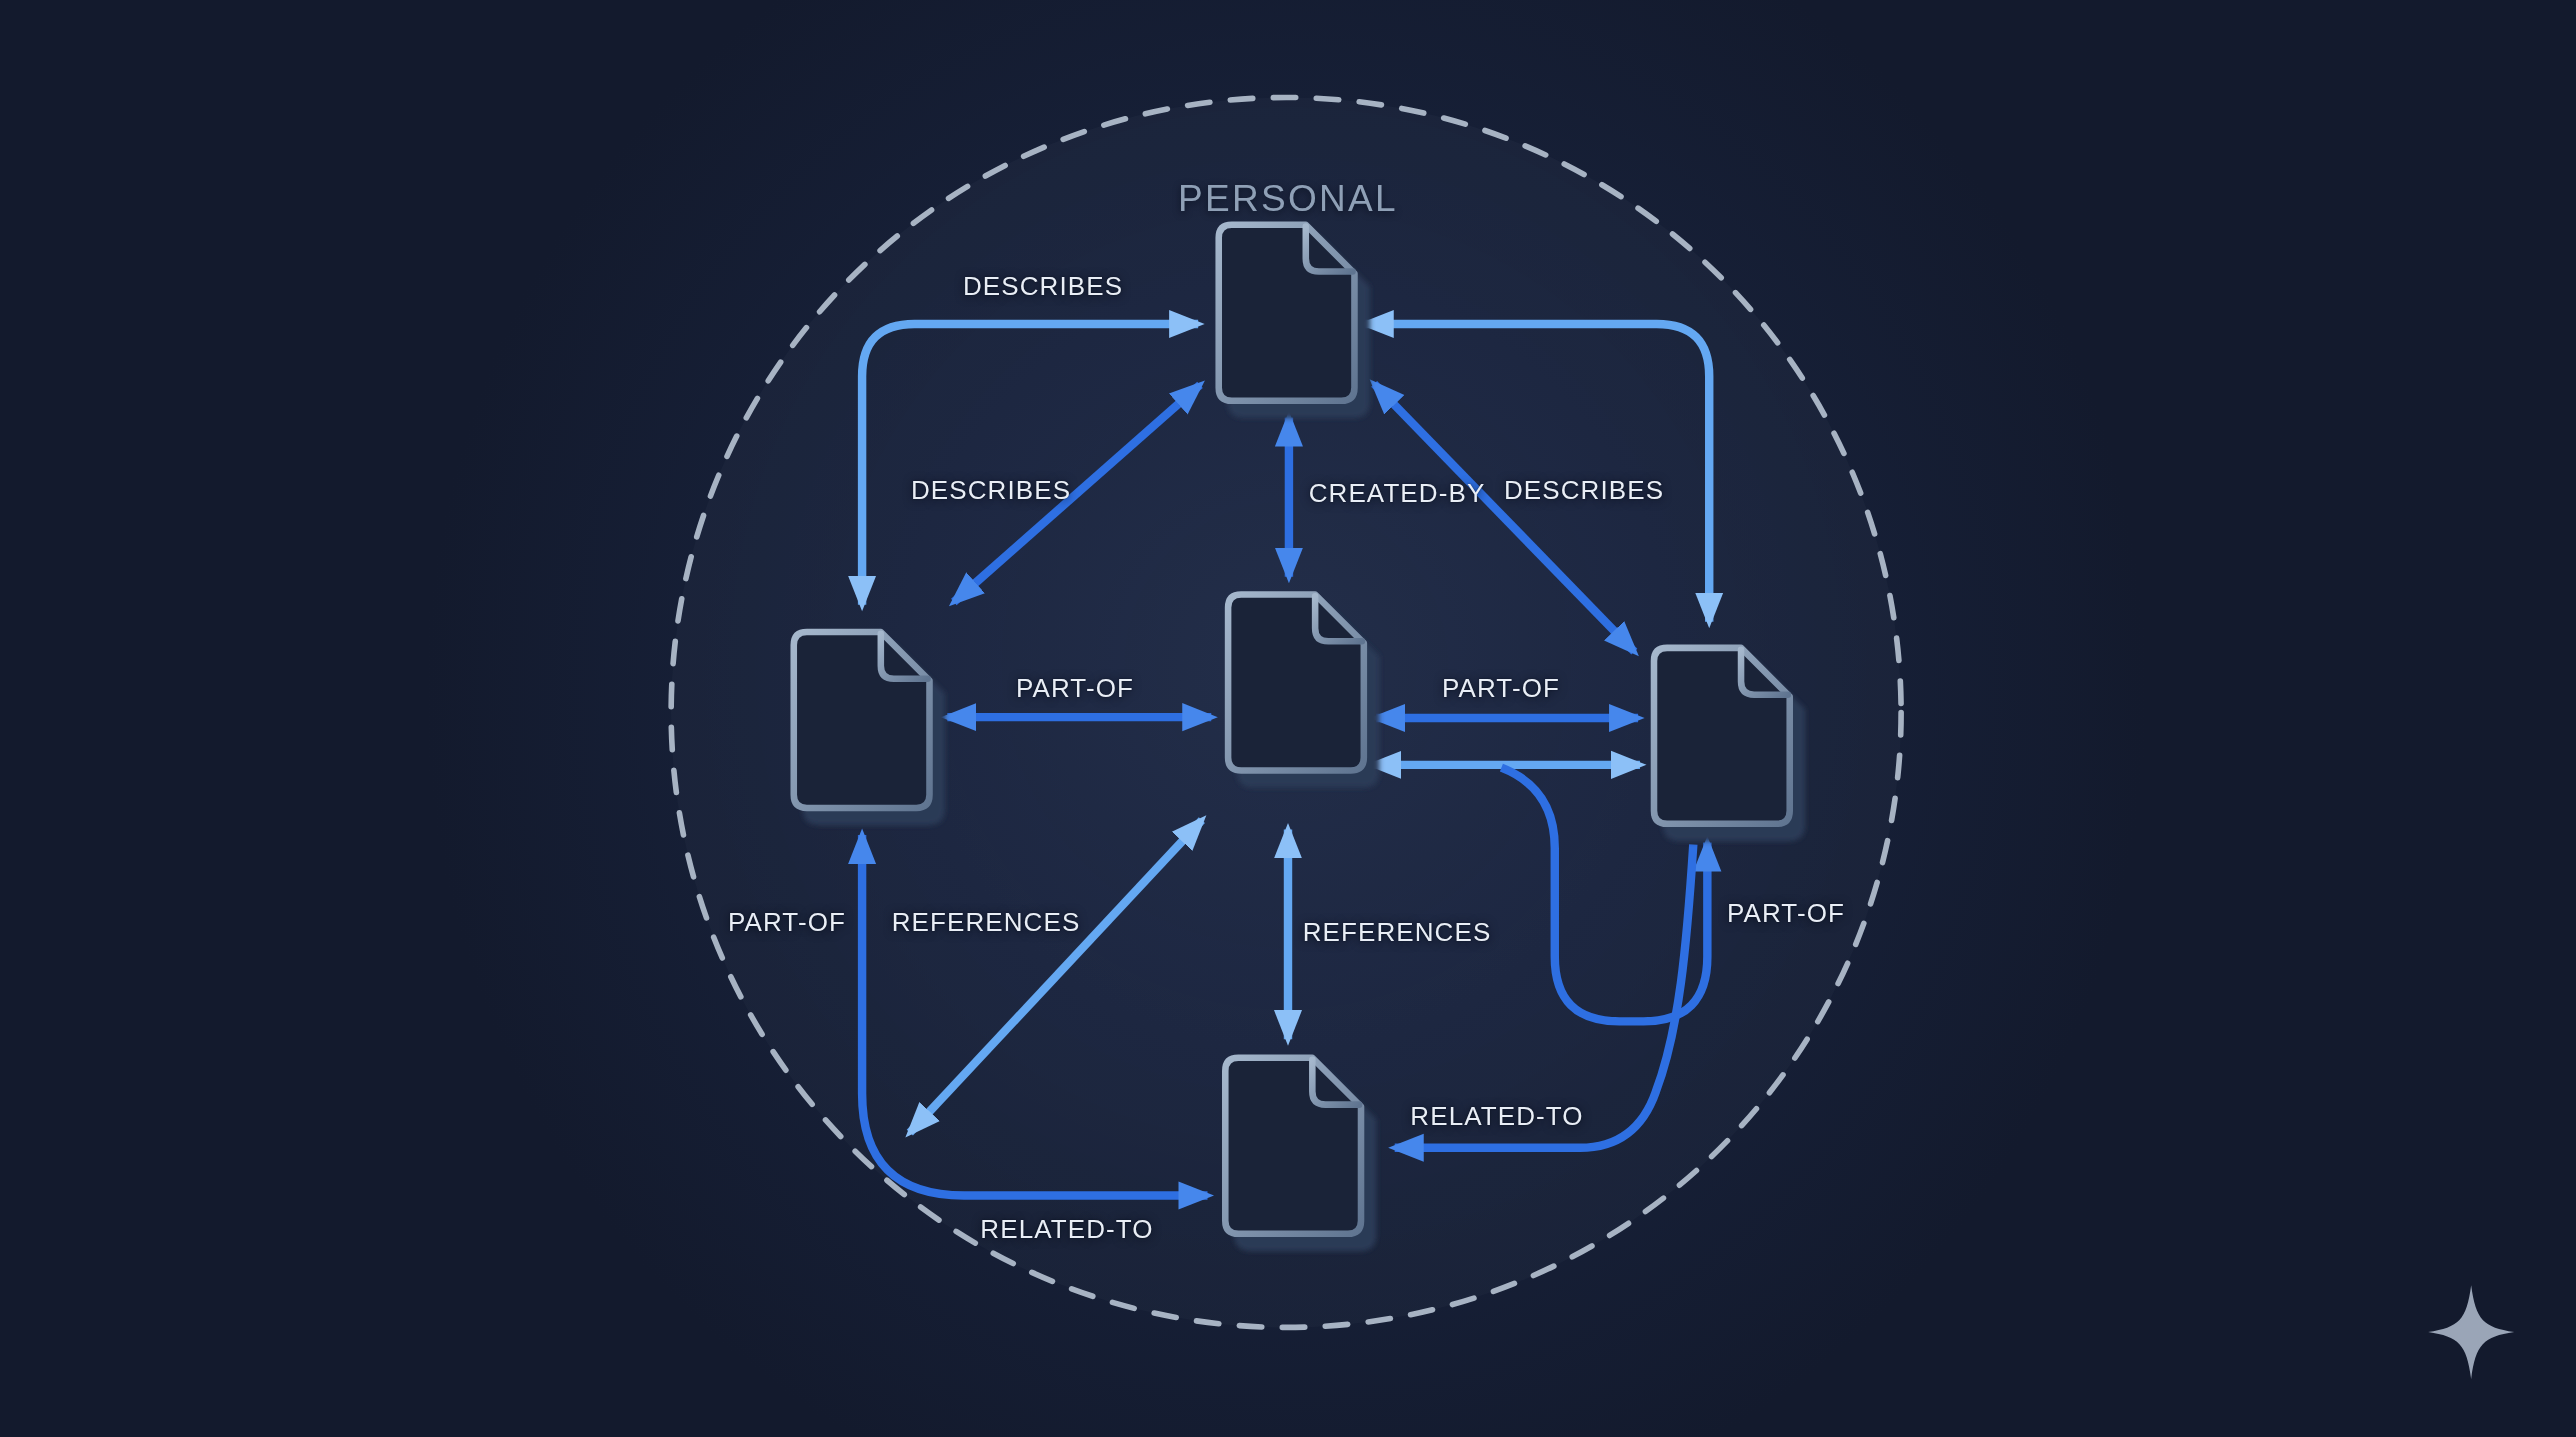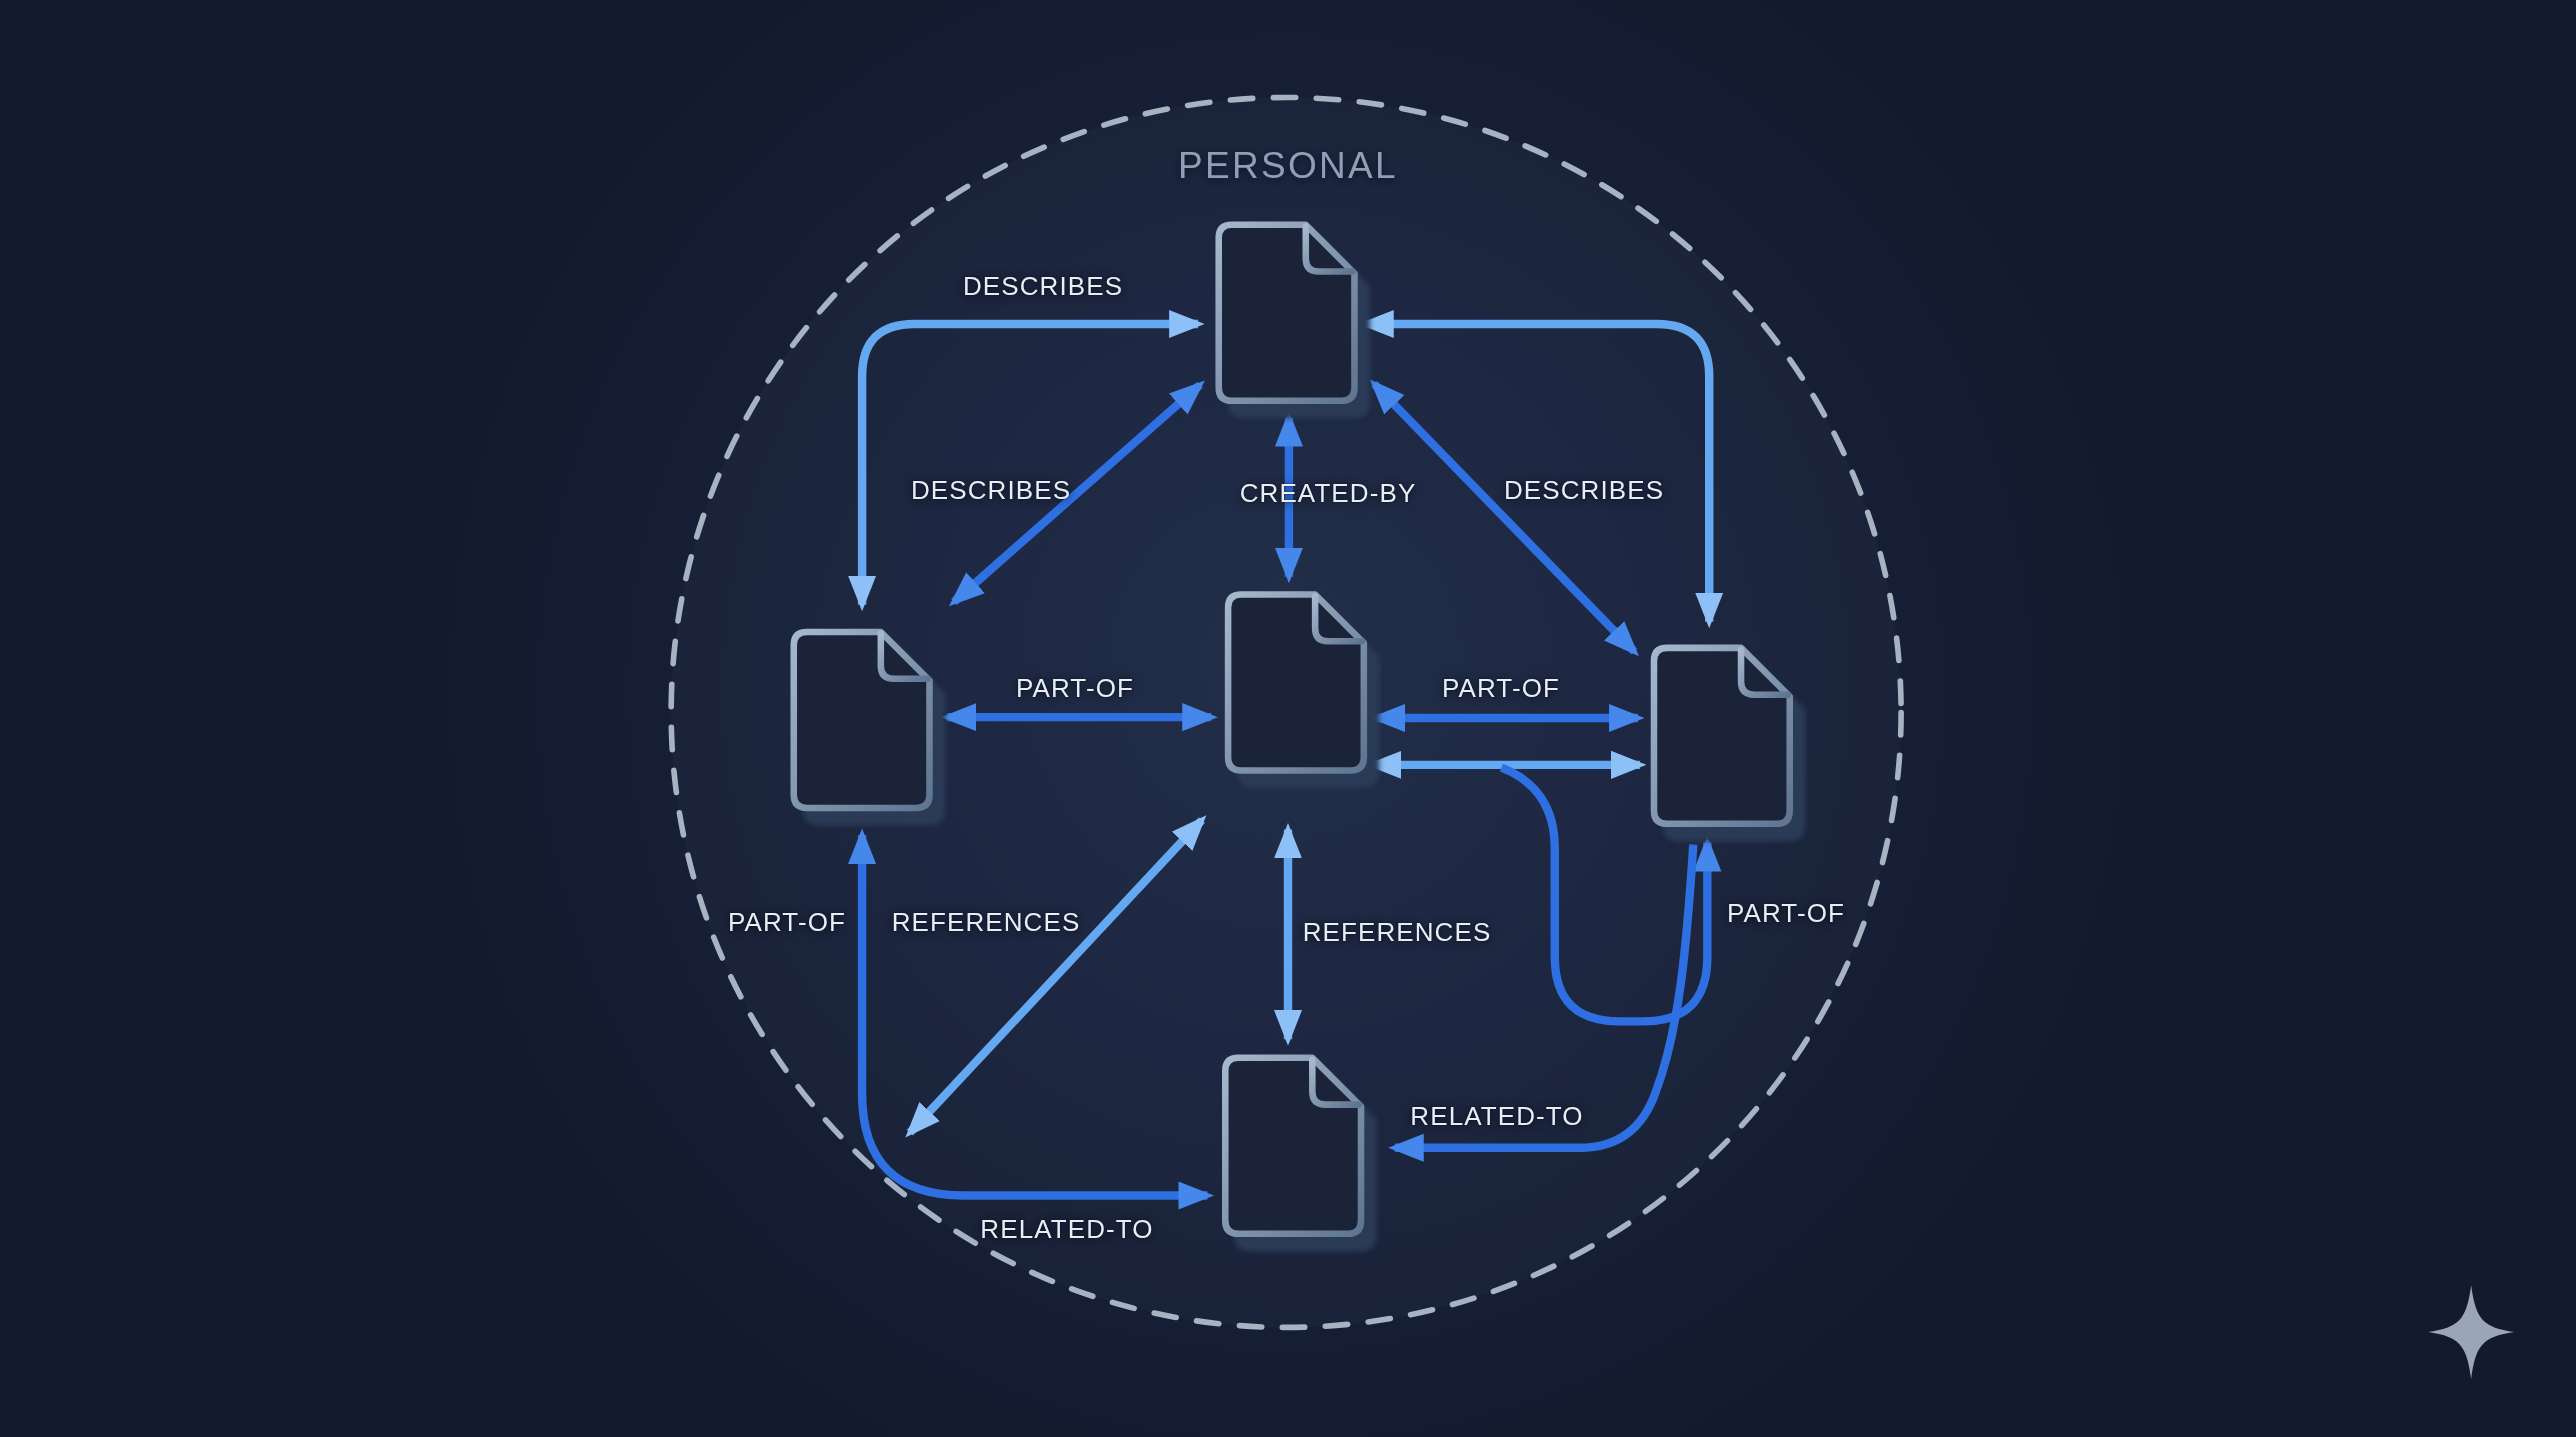--- a/index.html
+++ b/index.html
@@ -36,20 +36,21 @@
     color:#e9eef6;
     letter-spacing:1.1px;
     white-space:nowrap;
     text-shadow:0 1.9px 9.4px rgba(4,9,20,.75), 0 0 1.9px rgba(4,9,20,.6);
   }
   .zone-lbl{
     font-size:37px;
     color:#8fa0b6;
     letter-spacing:2.3px;
     text-shadow:0 1.9px 7.5px rgba(4,9,20,.6);
+    margin-top:33px;
   }
 </style>
 </head>
 <body>
 
 <div class="stage">
 
   <svg class="diagram" viewBox="0 0 2752 1536">
     <defs>
       <radialGradient id="gin" cx="50%" cy="46%" r="58%">
@@ -110,21 +111,21 @@
     </g>
 
     <path transform="translate(2640,1423)" d="M0,-50 C 5,-13 13,-5 46,0 C 13,5 5,13 0,50 C -5,13 -13,5 -46,0 C -13,-5 -5,-13 0,-50 Z" fill="#9aa5b7"></path>
   </svg>
 
   <div class="lbl zone-lbl" style="left:1288px;top:166px;">PERSONAL</div>
 
   <div class="lbl" style="left:1043px;top:286px;">DESCRIBES</div>
   <div class="lbl" style="left:991px;top:490px;">DESCRIBES</div>
   <div class="lbl" style="left:1584px;top:490px;">DESCRIBES</div>
-  <div class="lbl" style="left:1328px;top:493px;text-align:right;">CREATED-BY</div>
+  <div class="lbl" style="left:1397px;top:493px;text-align:right;">CREATED-BY</div>
   <div class="lbl" style="left:1075px;top:688px;">PART-OF</div>
   <div class="lbl" style="left:1501px;top:688px;">PART-OF</div>
   <div class="lbl" style="left:787px;top:922px;">PART-OF</div>
   <div class="lbl" style="left:1786px;top:913px;">PART-OF</div>
   <div class="lbl" style="left:986px;top:922px;">REFERENCES</div>
   <div class="lbl" style="left:1397px;top:932px;">REFERENCES</div>
   <div class="lbl" style="left:1497px;top:1116px;">RELATED-TO</div>
   <div class="lbl" style="left:1067px;top:1229px;">RELATED-TO</div>
 </div>
 

